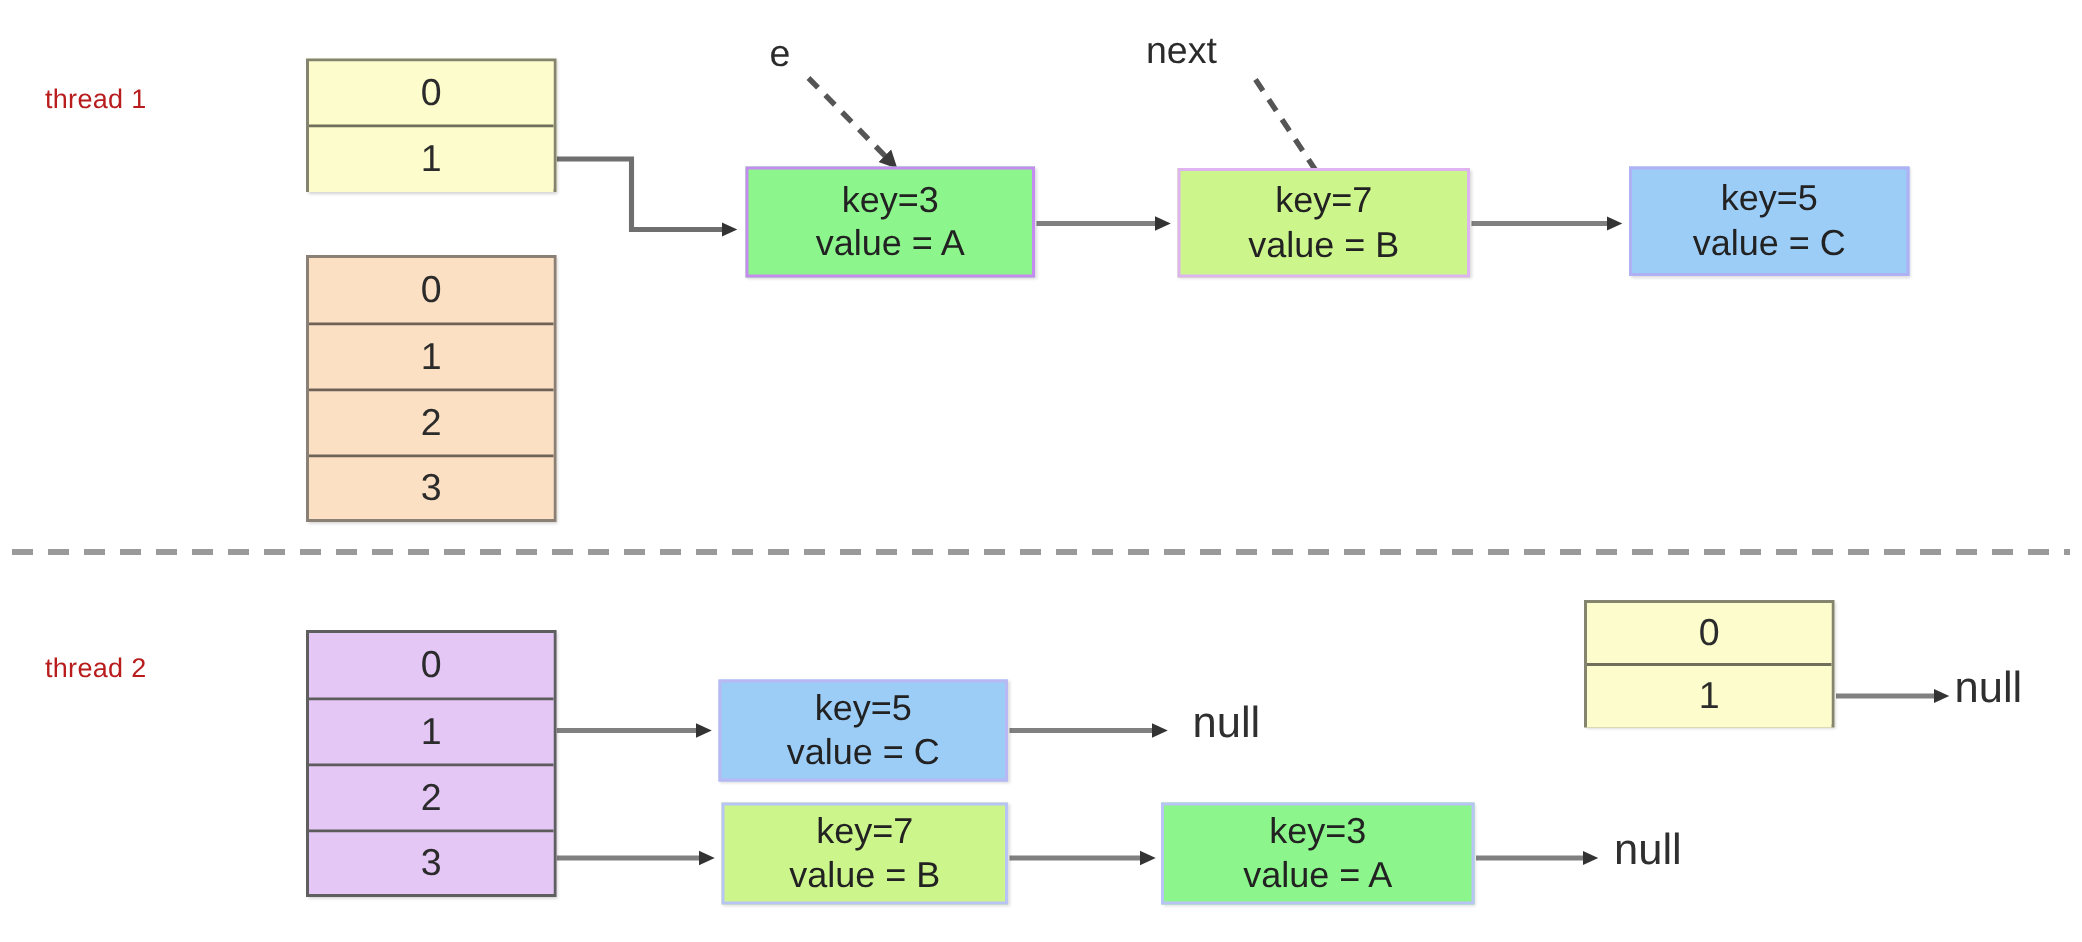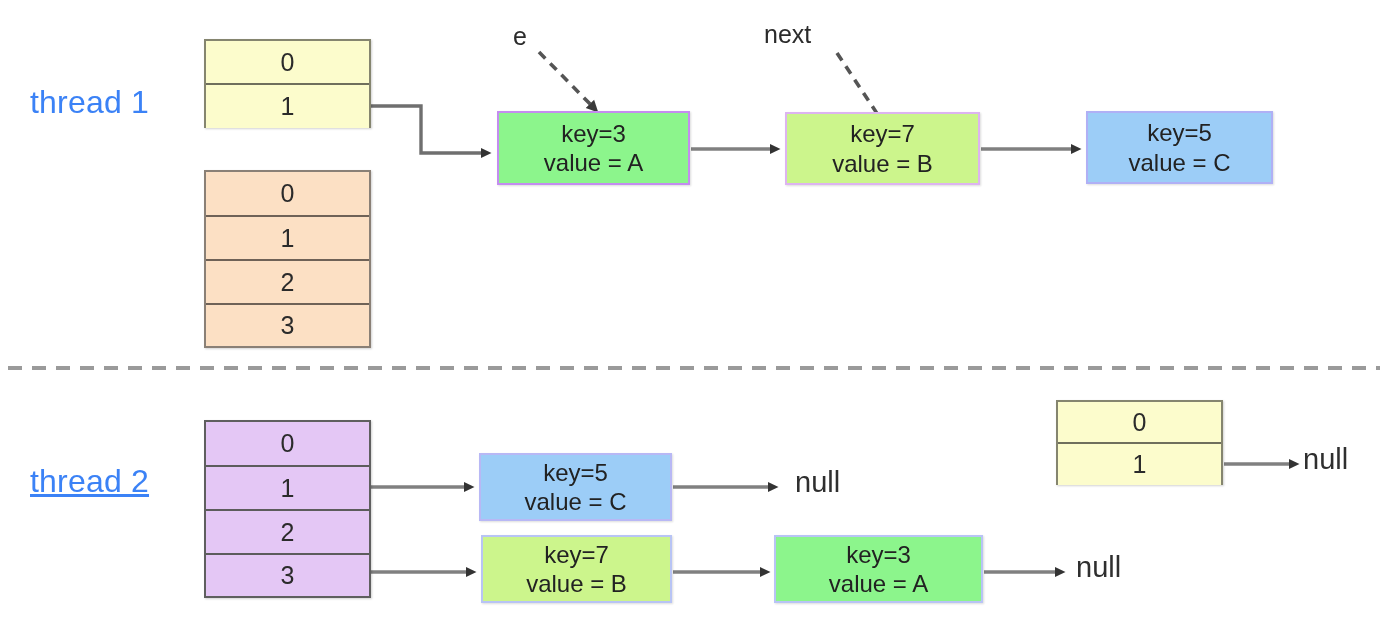--- a/index.html
+++ b/index.html
@@ -26,25 +26,24 @@
   #wires {
     position: absolute;
     left: 0; top: 0;
     width: 1388px;
     height: 628px;
     pointer-events: none;
   }
   
   .thread-label {
     position: absolute;
-    font-size: 32px;
+    font-size: 18px;
     letter-spacing: 0.2px;
-    color: #3b82f6;
+    color: #b91c1c;
     white-space: nowrap;
-    margin-top: 28px;
   }
   
   .bucket-table {
     position: absolute;
     box-sizing: border-box;
     border: 2px solid #7b7b6e;
     box-shadow: 1px 1px 2px rgba(0,0,0,0.18);
   }
   .bucket-cell {
     box-sizing: border-box;
@@ -168,21 +167,21 @@
   <div class="node node-ltgreen" style="left:785px; top:112px; width:195px; height:73px;">
     <span class="node-key">key=7</span>
     <span class="node-value">value = B</span>
   </div>
 
   <div class="node node-blue" style="left:1086px; top:111px; width:187px; height:73px;">
     <span class="node-key">key=5</span>
     <span class="node-value">value = C</span>
   </div>
 
-  <div class="thread-label" style="left:30px; top:435px;text-decoration:underline;">thread 2</div>
+  <div class="thread-label" style="left:30px; top:435px;">thread 2</div>
 
   <div class="bucket-table tbl-purple" style="left:204px; top:420px; width:167px; height:178px;">
     <div class="bucket-cell" style="height:45px;">0</div>
     <div class="bucket-cell" style="height:44px;">1</div>
     <div class="bucket-cell" style="height:44px;">2</div>
     <div class="bucket-cell" style="height:41px;">3</div>
   </div>
 
   <div class="node node-blue-b" style="left:479px; top:453px; width:193px; height:68px;">
     <span class="node-key">key=5</span>

